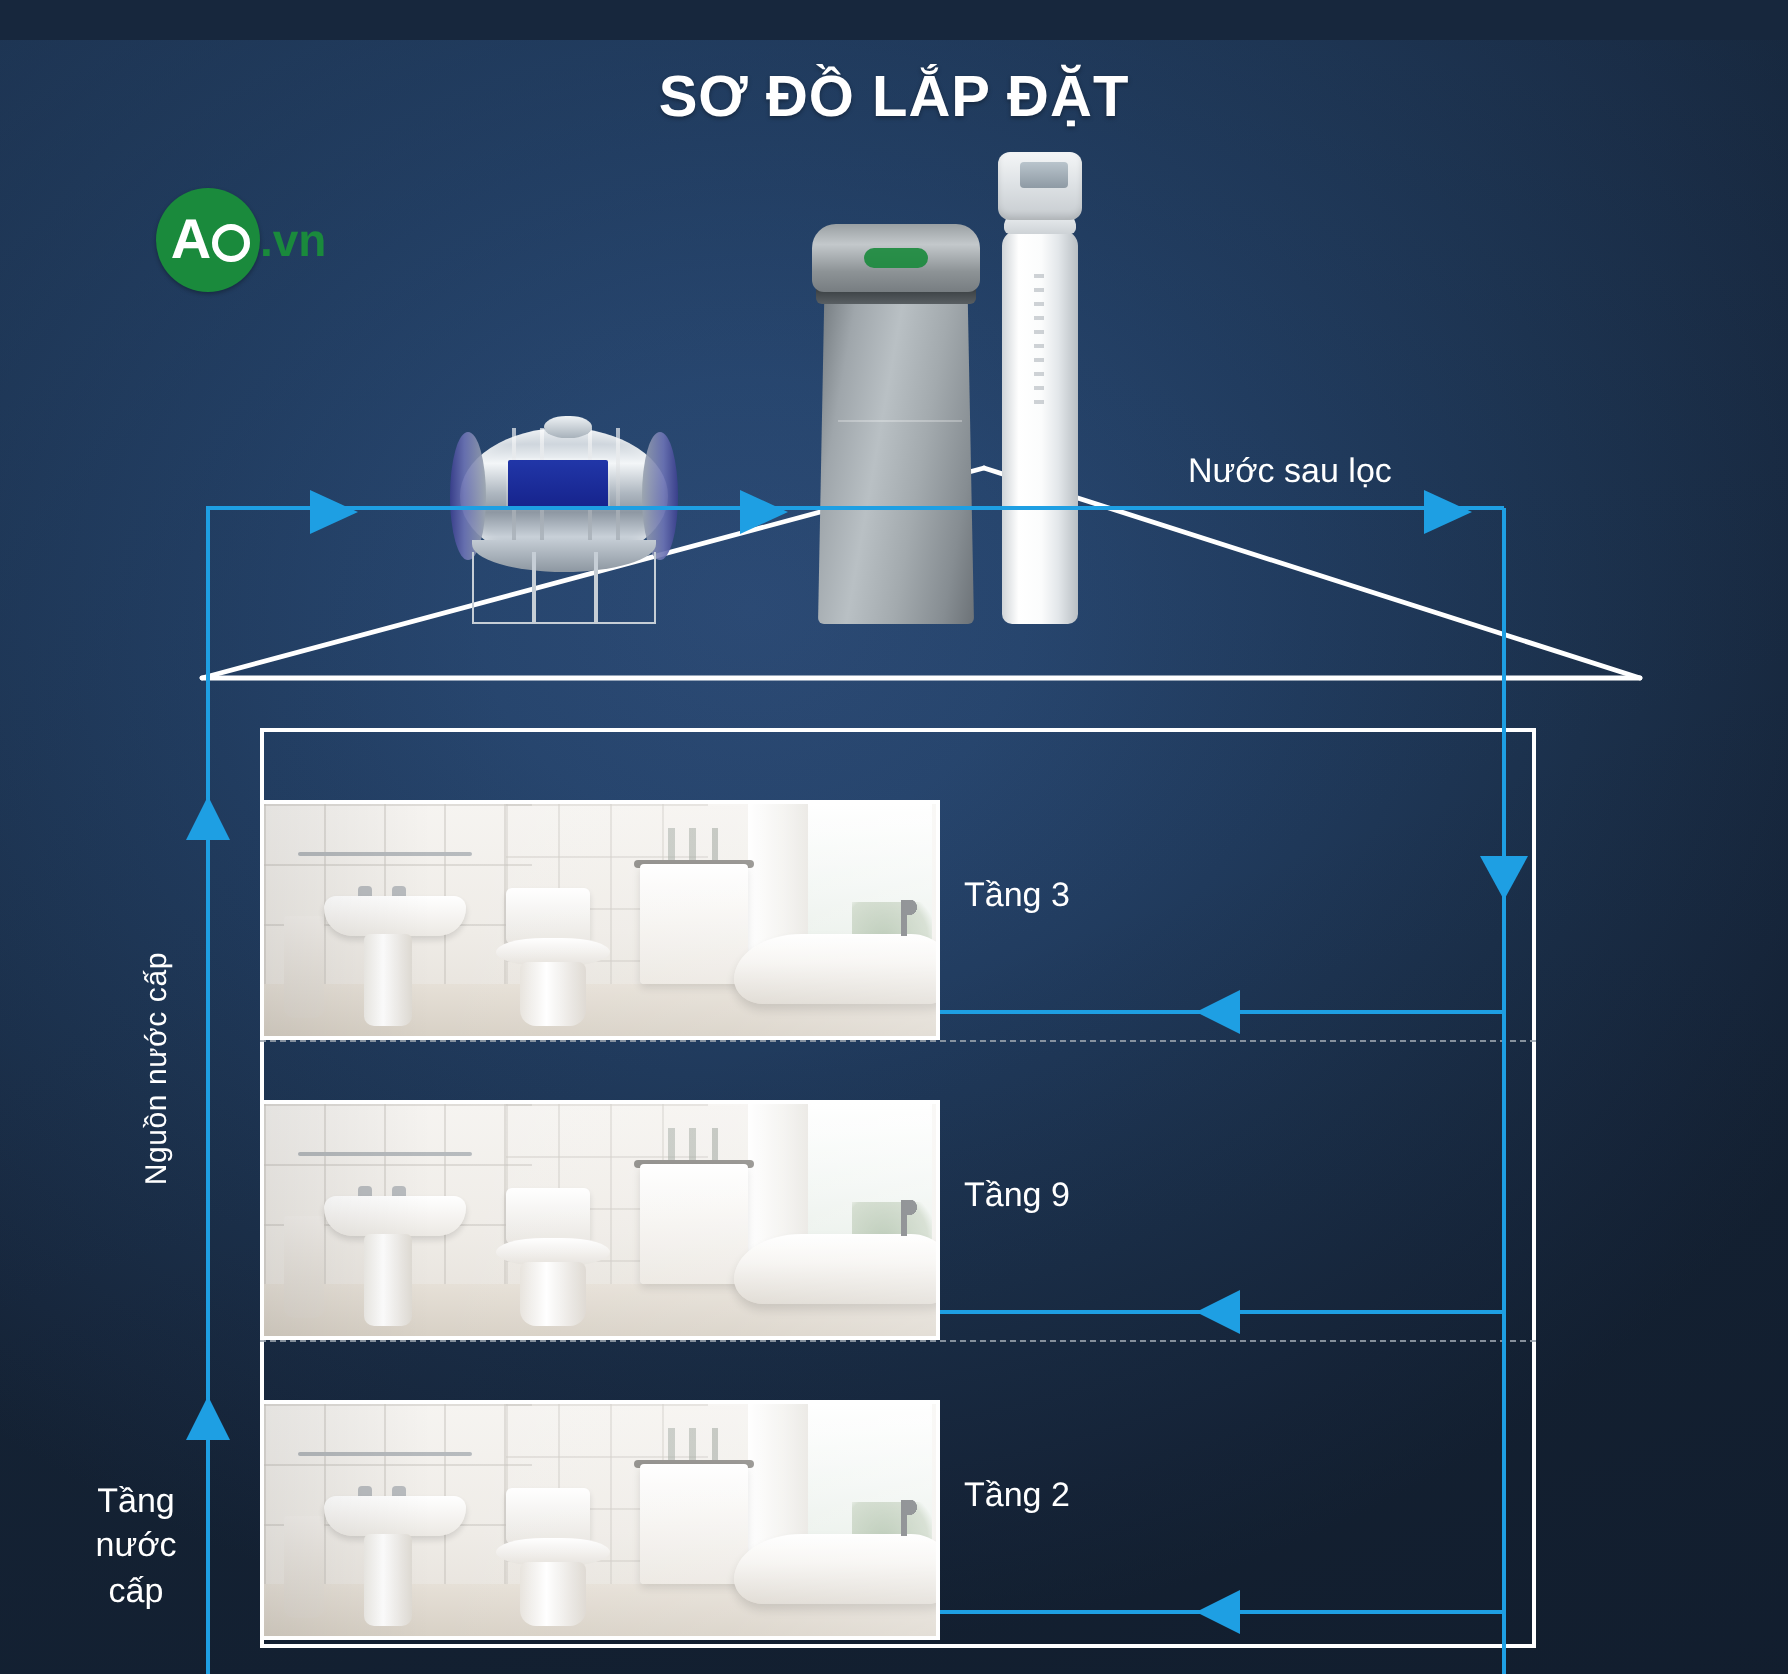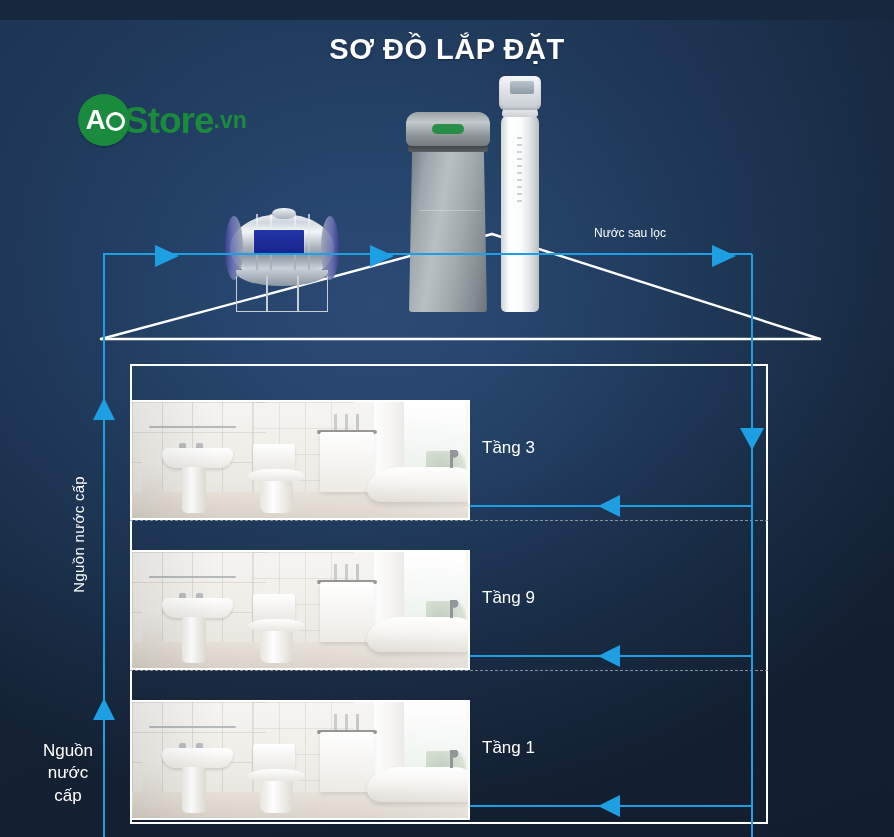--- a/index.html
+++ b/index.html
@@ -312,21 +312,21 @@
       linear-gradient(90deg,rgba(90,94,98,0) 0 30%, #6a6e72 30% 45%, rgba(90,94,98,0) 45% 100%),
       radial-gradient(circle at 50% 20%, #6a6e72 0 22%, rgba(0,0,0,0) 23%);
   }
   .bath .shade{
     position:absolute;left:0;top:0;width:100%;height:100%;
     background:linear-gradient(90deg,rgba(0,0,0,.07) 0%,rgba(0,0,0,0) 25%,rgba(255,255,255,.12) 70%,rgba(255,255,255,.3) 100%);
   }
 
   
   .lbl{position:absolute;color:#ffffff;z-index:30;}
-  .lbl-after{left:594px;top:206px;font-size:12px;}
+  .lbl-after{left:594px;top:206px;font-size:17px;}
   .lbl-source-v{
     left:70px;top:456px;
     font-size:15px;white-space:nowrap;
     writing-mode:vertical-rl;transform:rotate(180deg);
     letter-spacing:.3px;
   }
   .lbl-source-b{
     left:26px;top:720px;width:84px;
     text-align:center;font-size:17px;line-height:1.32;
   }
@@ -335,21 +335,20 @@
 <body>
 
 <div id="stage">
 
   <div class="title">SƠ ĐỒ LẮP ĐẶT</div>
 
   <div class="logo">
     <span class="logo-badge">
       <span class="ao">A<span class="o-ring"></span></span>
     </span>
-    <span class="logo-word logo-store">Store</span>
     <span class="logo-vn">.vn</span>
   </div>
 
   <svg class="roof-svg" viewBox="0 0 894 837">
     <g stroke="#ffffff" stroke-width="2.4" fill="none" stroke-linecap="round">
       <path d="M 492 214 L 101 319"></path>
       <path d="M 492 214 L 820 319"></path>
       <path d="M 101 319 L 820 319"></path>
     </g>
   </svg>
@@ -472,21 +471,21 @@
         <div class="toiletSeat"></div>
         <div class="toiletBase"></div>
         <div class="bottles"></div>
         <div class="cabtop"></div>
         <div class="cabinet"></div>
         <div class="tub"></div>
         <div class="tubfaucet"></div>
         <div class="shade"></div>
       </div>
     </div>
-    <div class="floor-label">Tầng 1</div>
+    <div class="floor-label">Tầng 2</div>
   </div>
 
   <svg class="flow-svg" viewBox="0 0 894 837">
     <g stroke="#1e9fe3" stroke-width="2" fill="none">
 
       <path d="M 104 837 L 104 234 L 752 234"></path>
 
       <path d="M 752 234 L 752 837"></path>
 
       <path d="M 470 486 L 752 486"></path>
@@ -506,18 +505,18 @@
 
       <polygon points="620,475 620,497 598,486"></polygon>
       <polygon points="620,625 620,647 598,636"></polygon>
       <polygon points="620,775 620,797 598,786"></polygon>
     </g>
   </svg>
 
   <div class="lbl lbl-after">Nước sau lọc</div>
   <div class="lbl lbl-source-v">Nguồn nước cấp</div>
   <div class="lbl lbl-source-b">
-    <div>Nguồn</div>
+    <div>Tầng</div>
     <div>nước</div>
     <div>cấp</div>
   </div>
 
 </div>
 
 </body></html>

